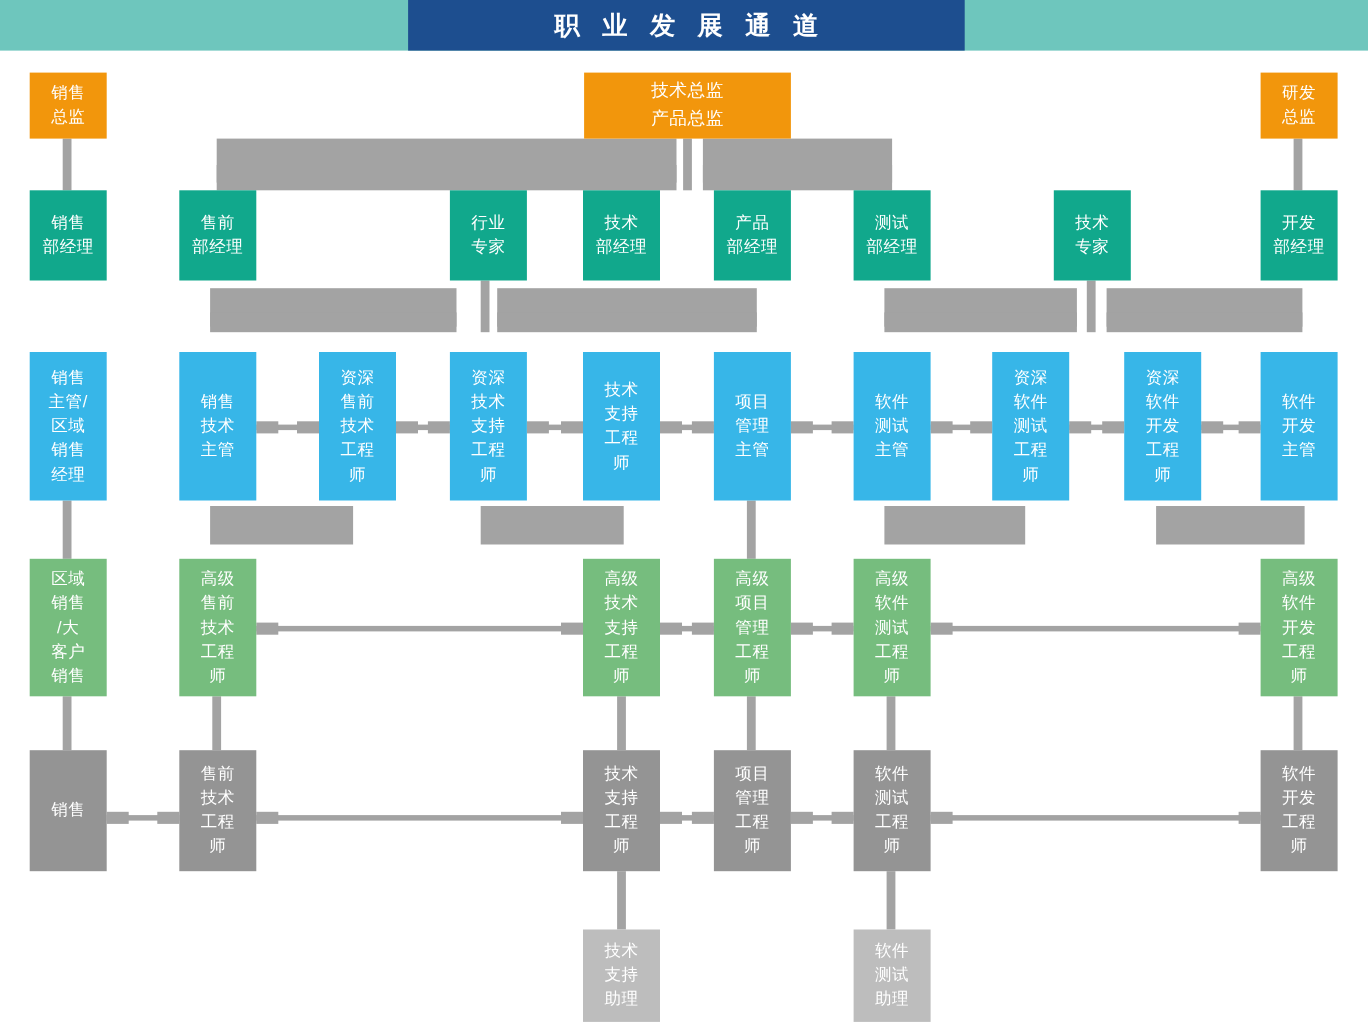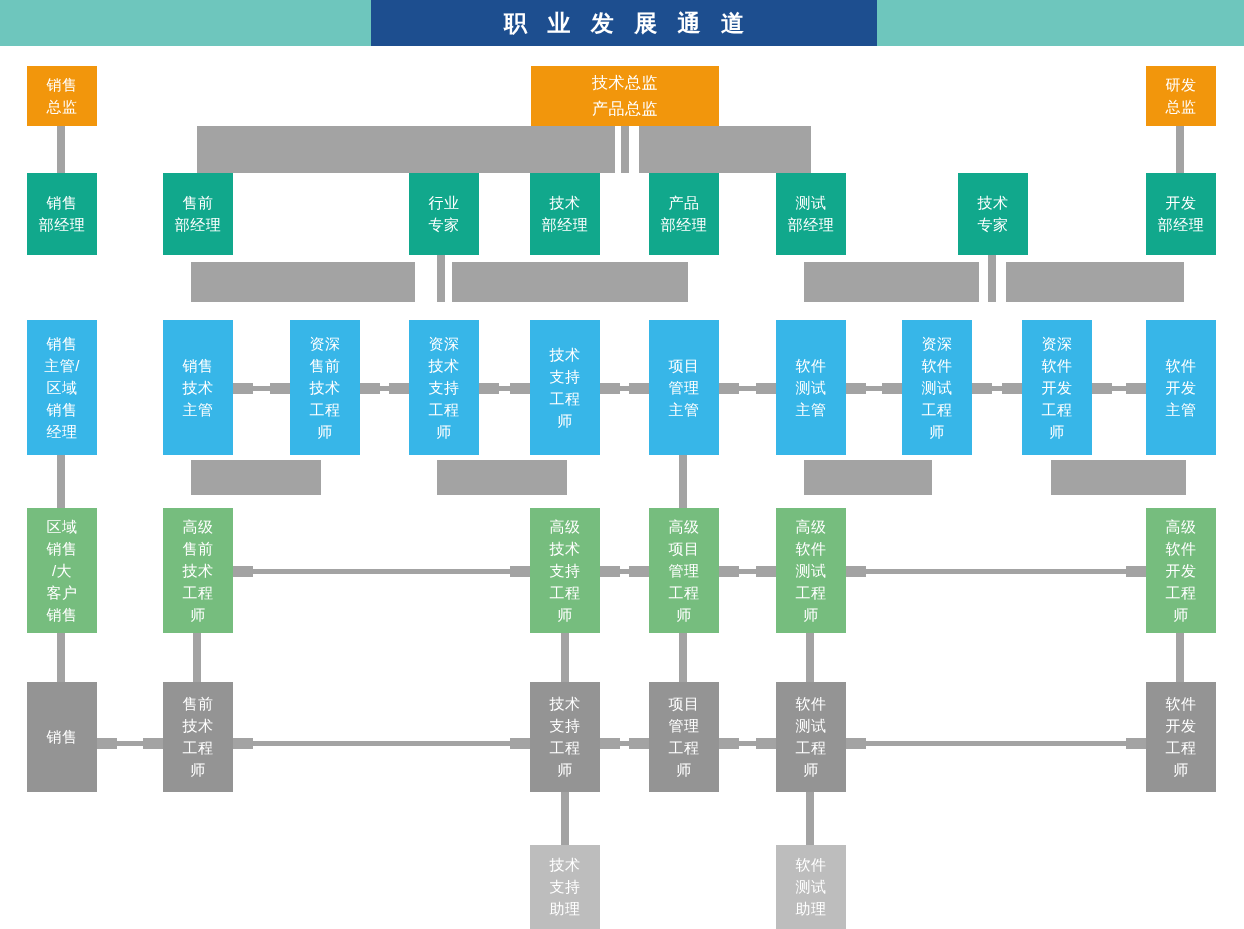--- a/index.html
+++ b/index.html
@@ -153,21 +153,21 @@
       <div class="conn-thin" style="left: 719px; top: 741px; width: 57px; height: 5px;"></div>
       <div class="conn-thin" style="left: 719px; top: 738px; width: 20px; height: 11px;"></div>
       <div class="conn-thin" style="left: 756px; top: 738px; width: 20px; height: 11px;"></div>
       <div class="conn-thin" style="left: 846px; top: 741px; width: 300px; height: 5px;"></div>
       <div class="conn-thin" style="left: 846px; top: 738px; width: 20px; height: 11px;"></div>
       <div class="conn-thin" style="left: 1126px; top: 738px; width: 20px; height: 11px;"></div>
     </div>
   <div id="node-layer">
       <div class="node lvl-orange" style="left: 27px; top: 66px; width: 70px; height: 60px;">销售
 总监</div>
-      <div class="node lvl-orange" style="left: 531px; top: 66px; width: 188px; height: 60px; font-size: 16px; line-height: 26px;">技术总监
+      <div class="node lvl-orange" style="left: 531px; top: 66px; width: 188px; height: 60px; font-size: 16px; line-height: 26px; font-family: Liberation Mono, monospace;">技术总监
 产品总监</div>
       <div class="node lvl-orange" style="left: 1146px; top: 66px; width: 70px; height: 60px;">研发
 总监</div>
       <div class="node lvl-teal" style="left: 27px; top: 173px; width: 70px; height: 82px;">销售
 部经理</div>
       <div class="node lvl-teal" style="left: 163px; top: 173px; width: 70px; height: 82px;">售前
 部经理</div>
       <div class="node lvl-teal" style="left: 409px; top: 173px; width: 70px; height: 82px;">行业
 专家</div>
       <div class="node lvl-teal" style="left: 530px; top: 173px; width: 70px; height: 82px;">技术

